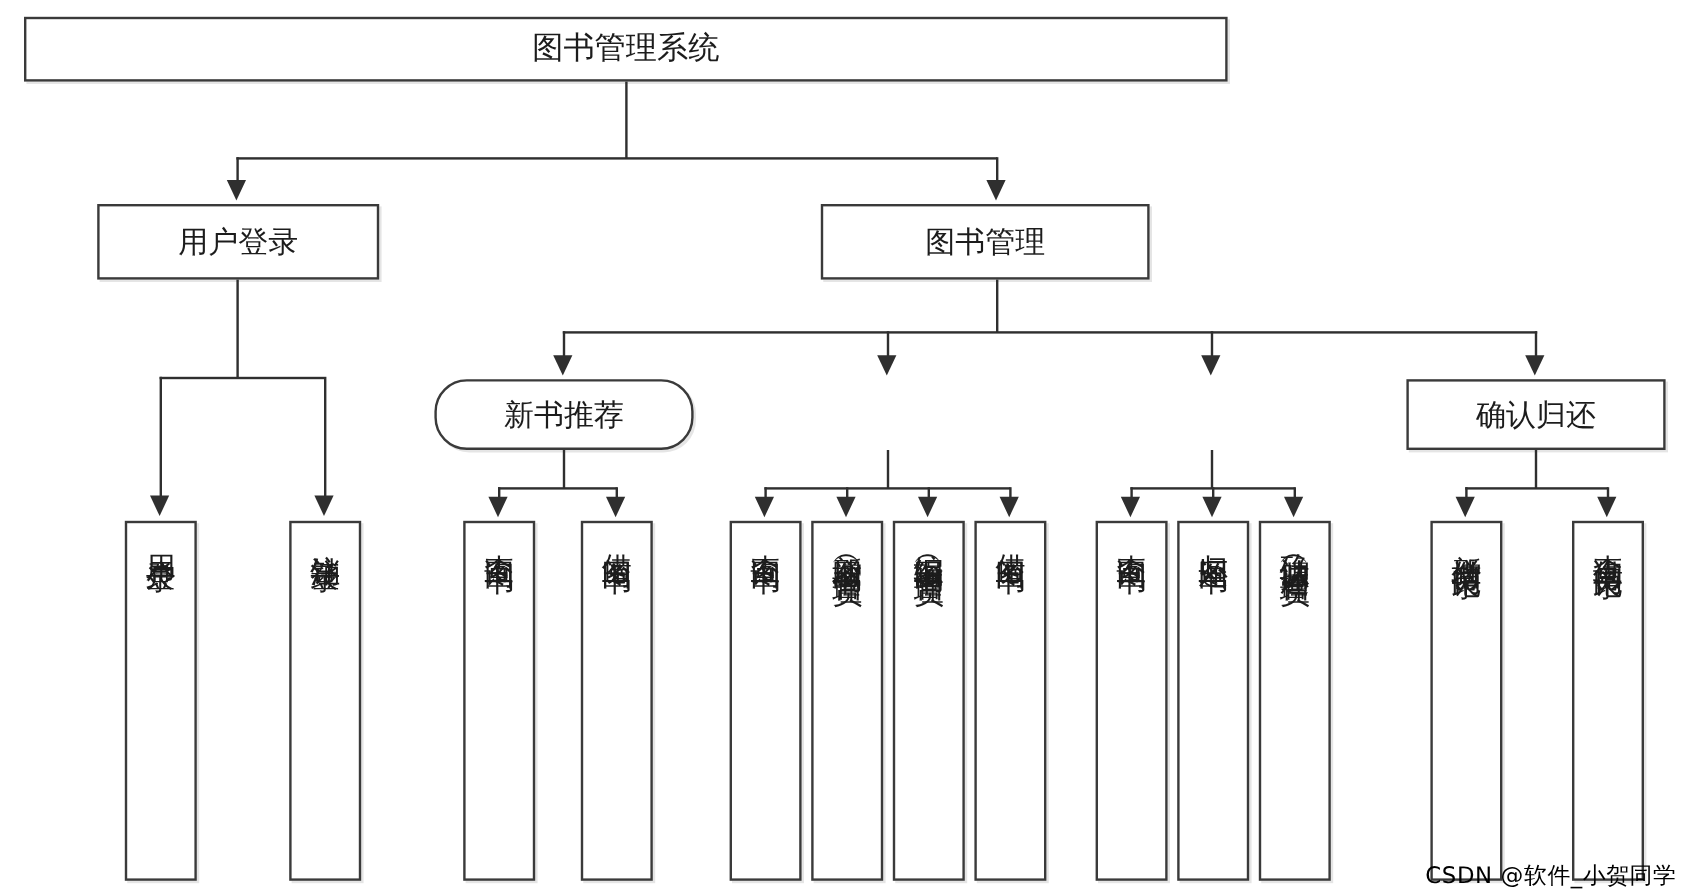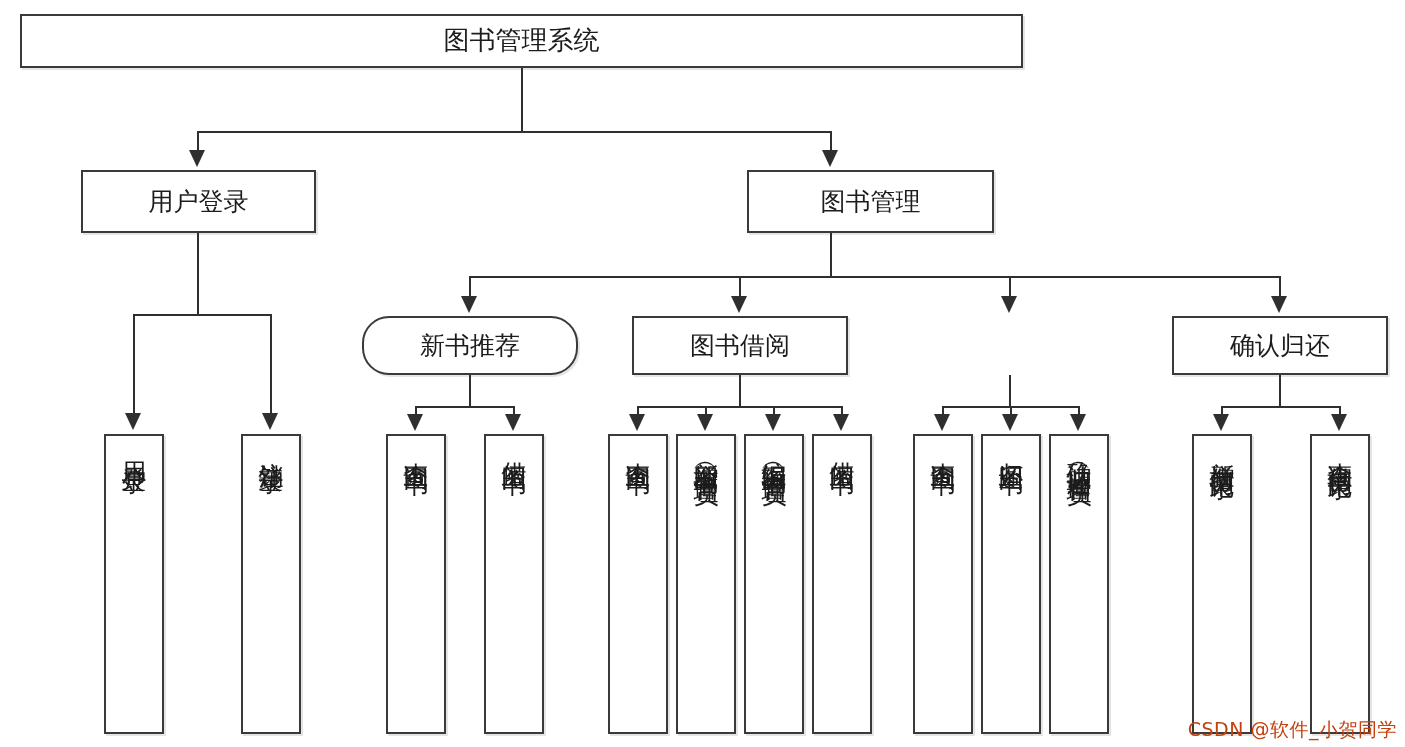--- a/index.html
+++ b/index.html
@@ -68,46 +68,43 @@
     height: 0;
     border-left: 8px solid transparent;
     border-right: 8px solid transparent;
     border-top: 17px solid #2f2f2f;
   }
   .watermark {
     position: absolute;
     right: 8px;
     bottom: 4px;
     font-size: 19px;
-    color: #c2410c;
+    color: #000000;
     letter-spacing: 0.5px;
     white-space: nowrap;
   }
 </style>
 </head>
 <body>
 
 <div id="canvas">
 
   <div class="node root h" style="left:20px; top:14px; width:1003px; height:54px;">
     <span class="label">图书管理系统</span>
   </div>
 
   <div class="node h" style="left:81px; top:170px; width:235px; height:63px;">
     <span class="label">用户登录</span>
   </div>
-  <div class="node h" style="left:747px; top:170px; width:247px; height:63px;">
+  <div class="node h" style="left:684px; top:170px; width:274px; height:63px;">
     <span class="label">图书管理</span>
   </div>
 
   <div class="node h" style="left:362px; top:316px; width:216px; height:59px;border-radius:27px;">
     <span class="label">新书推荐</span>
-  </div>
-  <div class="node h" style="left:632px; top:316px; width:216px; height:59px;">
-    <span class="label">图书借阅</span>
   </div>
   <div class="node h" style="left:1172px; top:316px; width:216px; height:59px;">
     <span class="label">确认归还</span>
   </div>
 
   <div class="node v" style="left:104px; top:434px; width:60px; height:300px;">
     <span class="label">用户登录</span>
   </div>
   <div class="node v" style="left:241px; top:434px; width:60px; height:300px;">
     <span class="label">注销登录</span>

